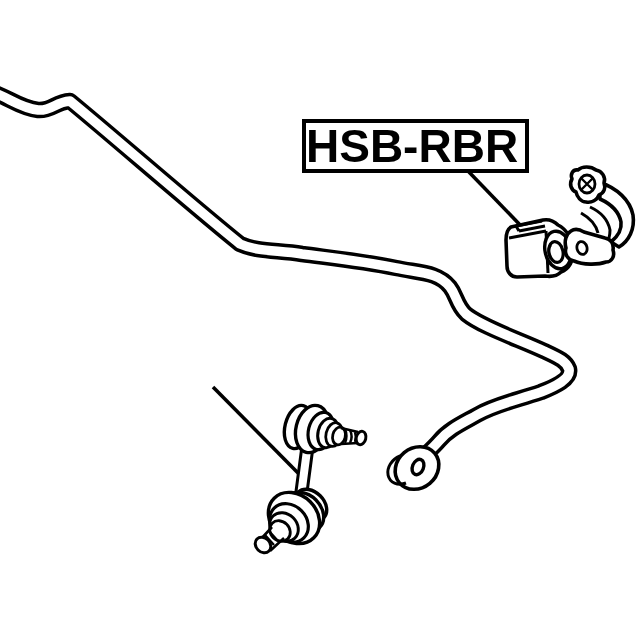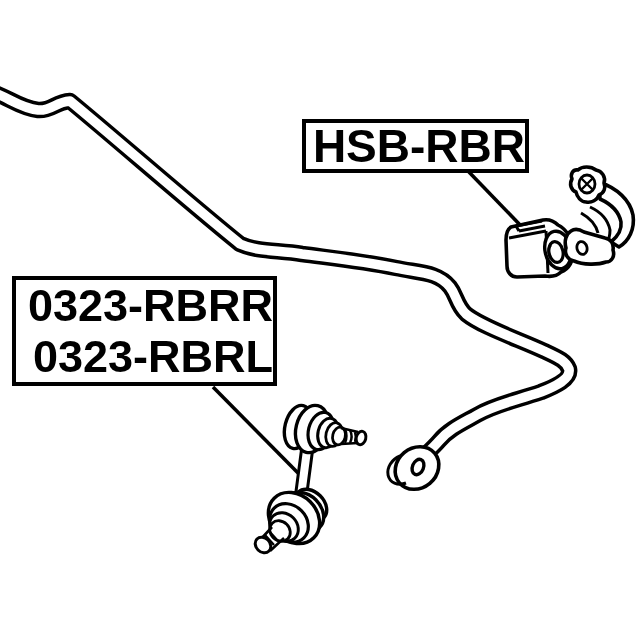--- a/index.html
+++ b/index.html
@@ -3,21 +3,21 @@
 <meta charset="utf-8">
 <style>
   html,body{margin:0;padding:0;background:#fff;}
   .stage{
     position:relative;width:640px;height:640px;background:#fff;overflow:hidden;
     font-family:"Liberation Sans",sans-serif;
   }
   .stage svg{position:absolute;left:0;top:0;}
   .label-box{
     position:absolute;box-sizing:border-box;background:#fff;border:4px solid #000;
-    display:flex;flex-direction:column;align-items:flex-end;justify-content:center;
+    display:flex;flex-direction:column;align-items:flex-start;justify-content:center;
     color:#000;font-weight:bold;white-space:nowrap;
   }
   .label-box.hsb{left:302px;top:119px;width:227px;height:54px;font-size:46px;}
   .label-box.links{left:12px;top:276px;width:265px;height:110px;font-size:45px;line-height:51px;}
   .label-box span,.label-box div{display:block;}
 </style>
 </head>
 <body>
 
 <div class="stage">
@@ -125,18 +125,14 @@
         <path d="M 269 531 L 278 541 M 265 535 L 274 545 M 261 539 L 270 548" fill="none" stroke-width="2.4"></path>
         <ellipse cx="263" cy="545" rx="7" ry="8.5" transform="rotate(-45 263 545)" stroke-width="3"></ellipse>
       </g>
     </g>
   </svg>
 
   <div class="label-box hsb">
     <span>HSB-RBR</span>
   </div>
 
-  <div class="label-box links">
-    <div>0323-RBRR</div>
-    <div>0323-RBRL</div>
-  </div>
 
 </div>
 
 </body></html>

